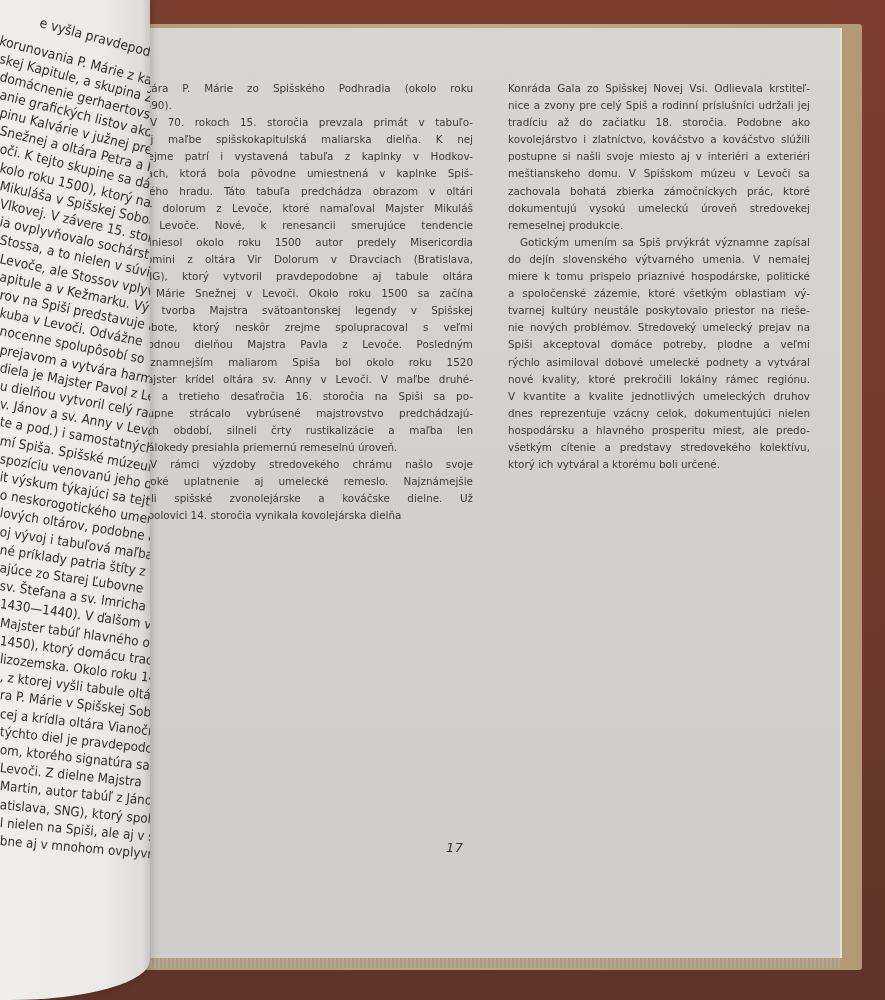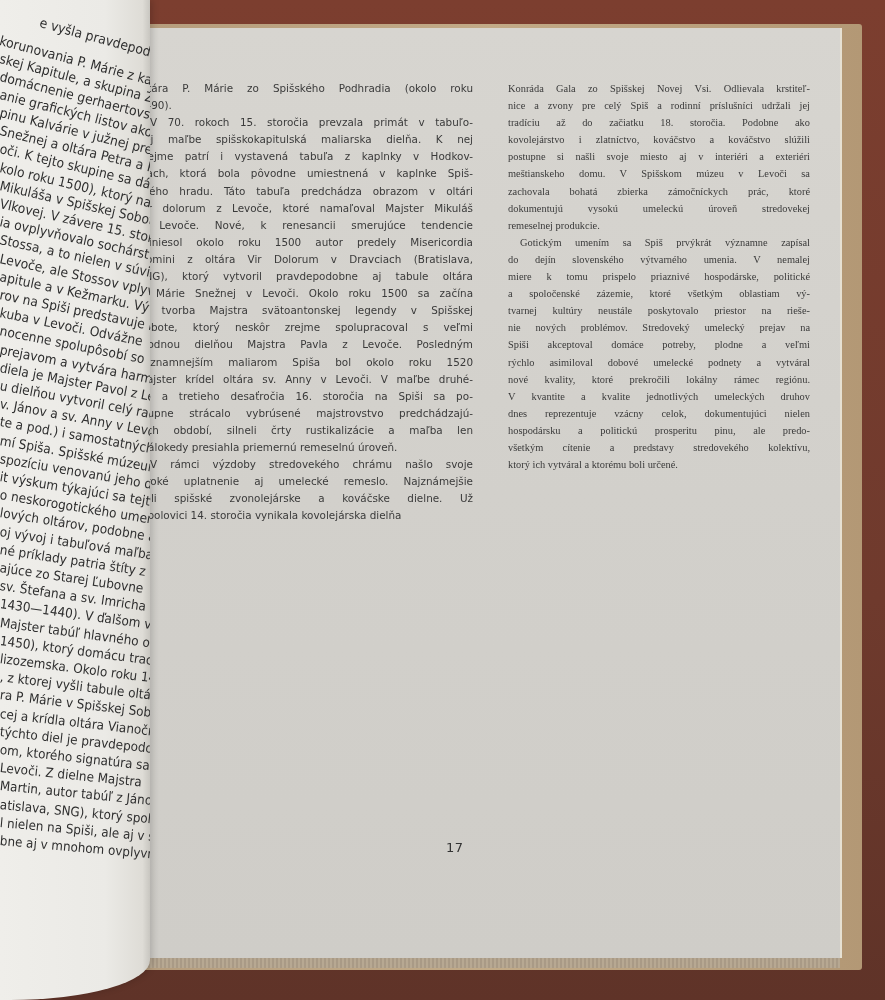--- a/index.html
+++ b/index.html
@@ -26,27 +26,27 @@
     background: linear-gradient(180deg, #d7d5d0 0%, #d2d0cb 50%, #cfcdc8 100%);
     border-right: 2px solid #e6e1d3;
   }
   .col {
     position: absolute; top: 52px;
     font-family: "DejaVu Sans", sans-serif;
     font-size: 10.4px; line-height: 17.1px; color: #3a3a3a;
     text-align: justify; text-align-last: left;
   }
   .col-left { left: 10px; width: 335px; }
-  .col-right { left: 380px; width: 302px; font-family: Liberation Serif, serif; }
+  .col-right { left: 380px; width: 302px; }
   .col .line { display: block; white-space: nowrap; text-align: justify; text-align-last: justify; }
   .col .line.last { text-align-last: left; }
   .col .line.indent { padding-left: 12px; }
   .page-number {
     position: absolute; left: 318px; top: 812px;
-    font-size: 13px; color: #333; letter-spacing: 0.5px;
+    font-size: 13px; color: #333; letter-spacing: 0.5px; font-style: italic;
   }
   .left-page {
     position: absolute; left: 0; top: 0; width: 150px; height: 1000px;
     background: linear-gradient(90deg, #efeeea 0%, #ebeae6 70%, #dedcd6 95%, #c8c6c0 100%);
     border-bottom-right-radius: 140px 40px;
     overflow: hidden;
     box-shadow: 3px 0 6px rgba(0,0,0,0.15);
   }
   .left-page::after {
     content: ""; position: absolute; left: 0; bottom: 0; width: 150px; height: 30px;
@@ -115,21 +115,21 @@
       <span class="line">do dejín slovenského výtvarného umenia. V nemalej</span>
       <span class="line">miere k tomu prispelo priaznivé hospodárske, politické</span>
       <span class="line">a spoločenské zázemie, ktoré všetkým oblastiam vý-</span>
       <span class="line">tvarnej kultúry neustále poskytovalo priestor na rieše-</span>
       <span class="line">nie nových problémov. Stredoveký umelecký prejav na</span>
       <span class="line">Spiši akceptoval domáce potreby, plodne a veľmi</span>
       <span class="line">rýchlo asimiloval dobové umelecké podnety a vytváral</span>
       <span class="line">nové kvality, ktoré prekročili lokálny rámec regiónu.</span>
       <span class="line">V kvantite a kvalite jednotlivých umeleckých druhov</span>
       <span class="line">dnes reprezentuje vzácny celok, dokumentujúci nielen</span>
-      <span class="line">hospodársku a politickú prosperitu pinu, ale predo-</span>
+      <span class="line">hospodársku a hlavného prosperitu miest, ale predo-</span>
       <span class="line">všetkým cítenie a predstavy stredovekého kolektívu,</span>
       <span class="line last">ktorý ich vytváral a ktorému boli určené.</span>
     </div>
   <div class="page-number">17</div>
 </div>
 <div class="gutter-shadow"></div>
 
 <div class="left-page">
   <div class="left-lines" id="left-lines">
       <span class="left-line" style="top: 14px; left: 58px; transform: rotate(15deg) scaleX(0.92); font-size: 13.5px;">e vyšla pravdepodobne</span>

